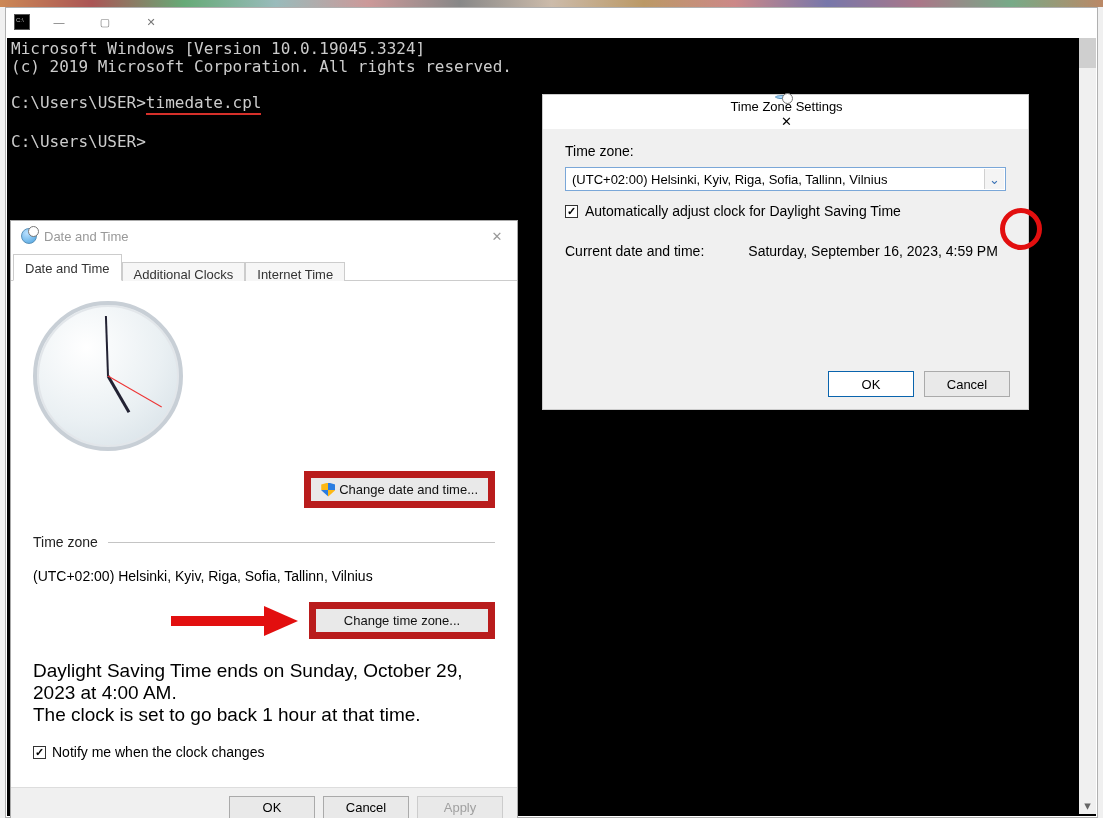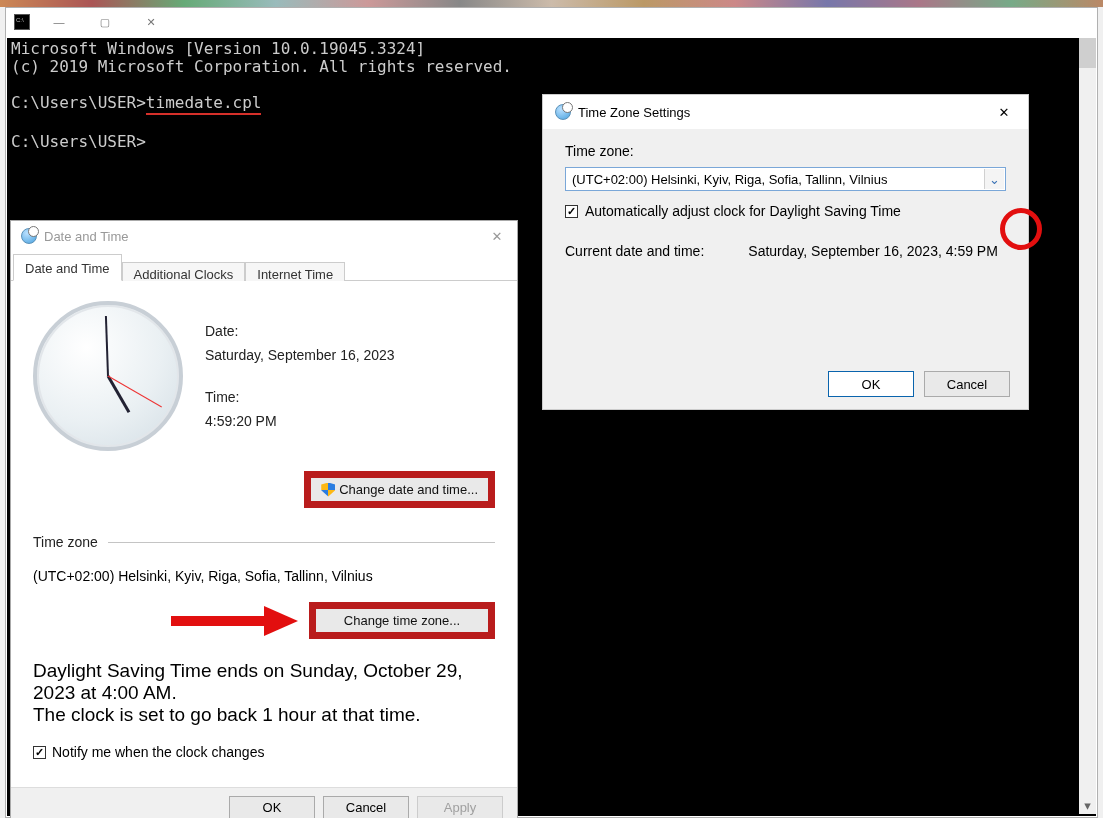--- a/index.html
+++ b/index.html
@@ -144,21 +144,21 @@
   display:flex; justify-content:flex-end; align-items:center; gap:8px; padding-right:14px;
 }
 .ftr-btn { width:86px; height:24px; background:#e9e9e9; border:1px solid #aaa; font-size:13px;
   display:flex; align-items:center; justify-content:center;}
 .ftr-btn.disabled { color:#a0a0a0; border-color:#ccc; }
 
 .tz-window {
   position:absolute; left:542px; top:94px; width:487px; height:316px;
   background:#f0f0f0; border:1px solid #ccc;
 }
-.tz-titlebar { height:34px; background:#fff; display:flex; align-items:center; padding:0 10px 0 12px;}
+.tz-titlebar { height:34px; background:#fff; display:flex; align-items:center; padding:0 10px 0 12px;flex-direction:column;}
 .tz-titlebar .title { flex:1; font-size:13px; color:#000; }
 .tz-body { padding:14px 22px 0 22px; font-size:14px; color:#000;}
 .tz-set { margin-bottom:28px;}
 .tz-label { margin-bottom:8px; }
 .combo {
   position:relative; width:100%; height:24px;
   background:#fff; border:1px solid #7aa7d8;
   display:flex; align-items:center; padding:0 26px 0 6px;
   font-size:13px;
 }
@@ -225,26 +225,20 @@
     <div class="tab">Additional Clocks</div>
     <div class="tab">Internet Time</div>
   </div>
   <div class="tab-panel">
     <div class="clock-row">
       <div class="clock">
         <div class="hand hour"></div>
         <div class="hand min"></div>
         <div class="hand sec"></div>
       </div>
-      <div class="dt-info">
-        <div class="label">Date:</div>
-        <div>Saturday, September 16, 2023</div>
-        <div class="label" style="margin-top:26px;">Time:</div>
-        <div>4:59:20 PM</div>
-      </div>
     </div>
     <div class="change-dt-row">
       <button class="btn">
         <span class="shield"></span>
         <span>Change date and time...</span>
       </button>
     </div>
     <div class="section-title">
       <span>Time zone</span>
       <span class="line"></span>

